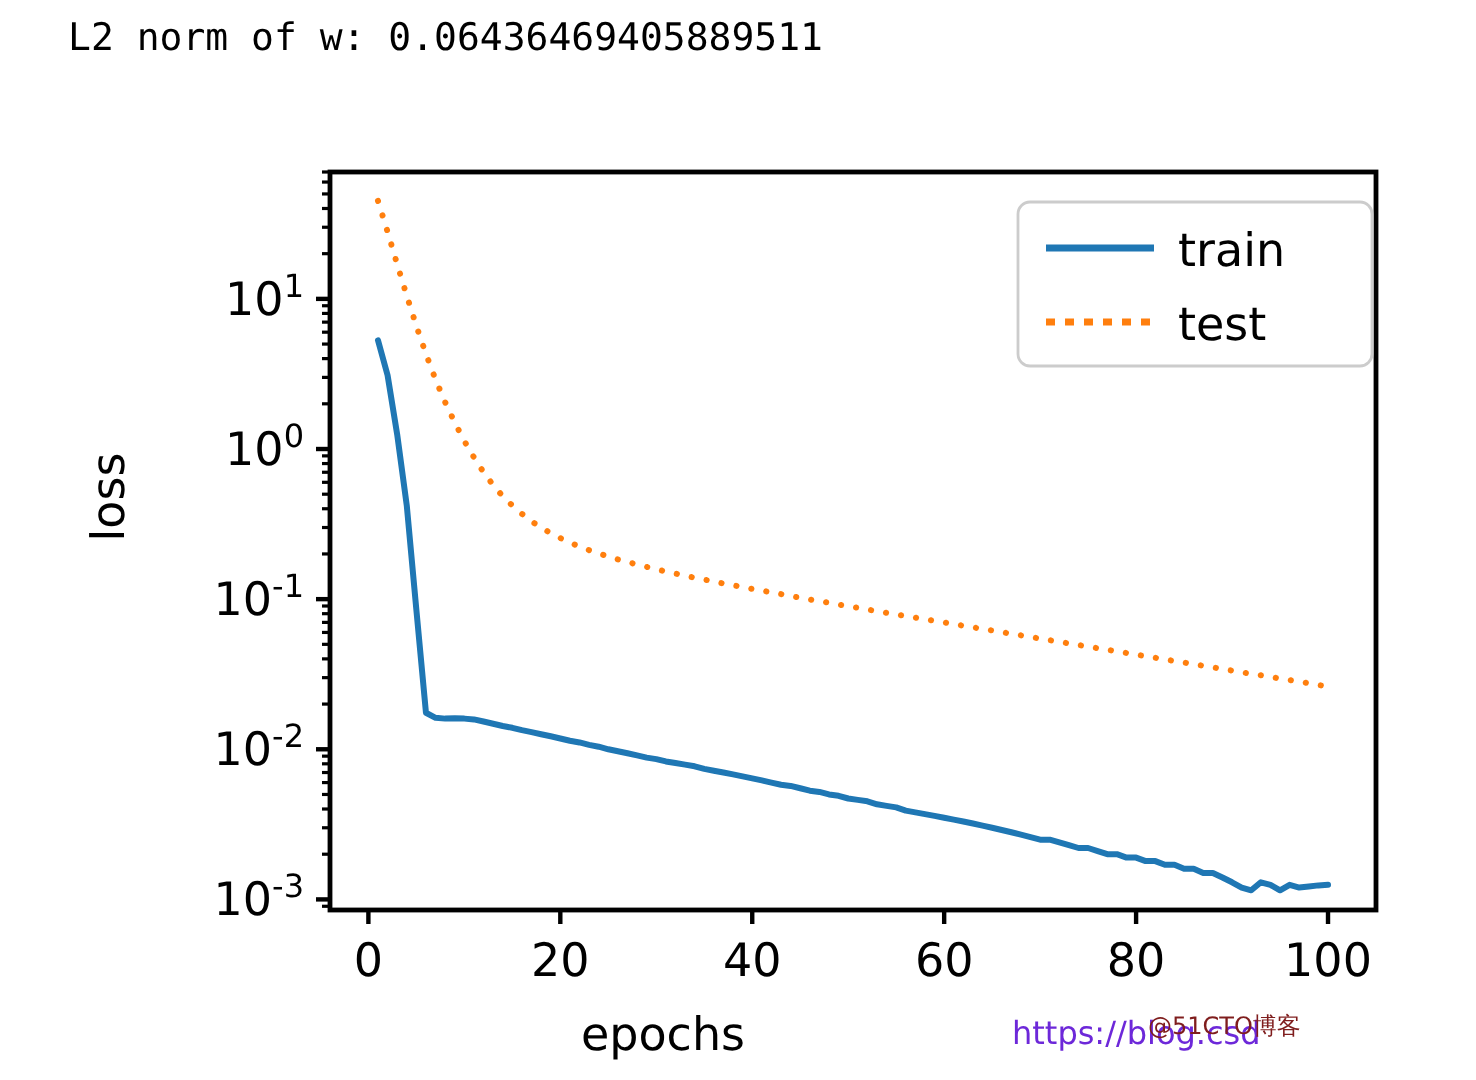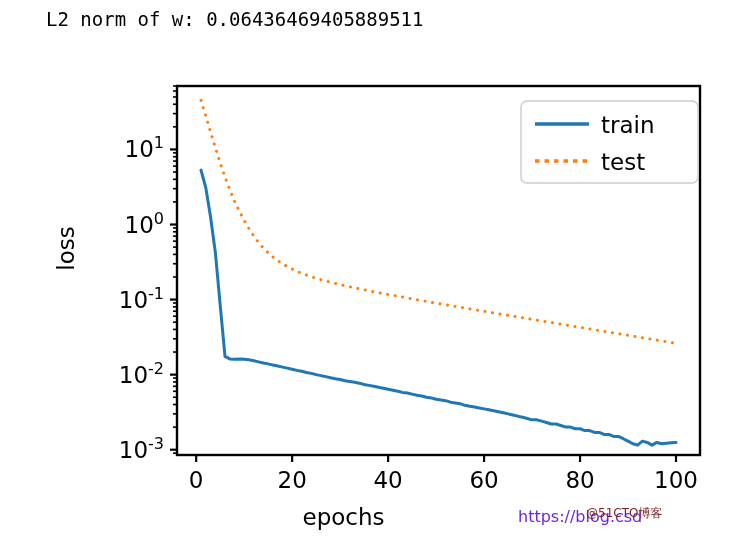--- a/index.html
+++ b/index.html
@@ -9,21 +9,21 @@
   }
   body {
     width: 738px;
     height: 540px;
     position: relative;
     overflow: hidden;
     font-family: "DejaVu Sans", sans-serif;
   }
   #figure {
     position: absolute;
-    left: 12px; top: 0;
+    left: 0; top: 0;
     width: 623px;
     height: 540px;
   }
   .fig-title {
     position: absolute;
     left: 34px;
     top: 8px;
     font-family: "DejaVu Sans Mono", "Liberation Mono", monospace;
     font-size: 19px;
     color: #000000;

